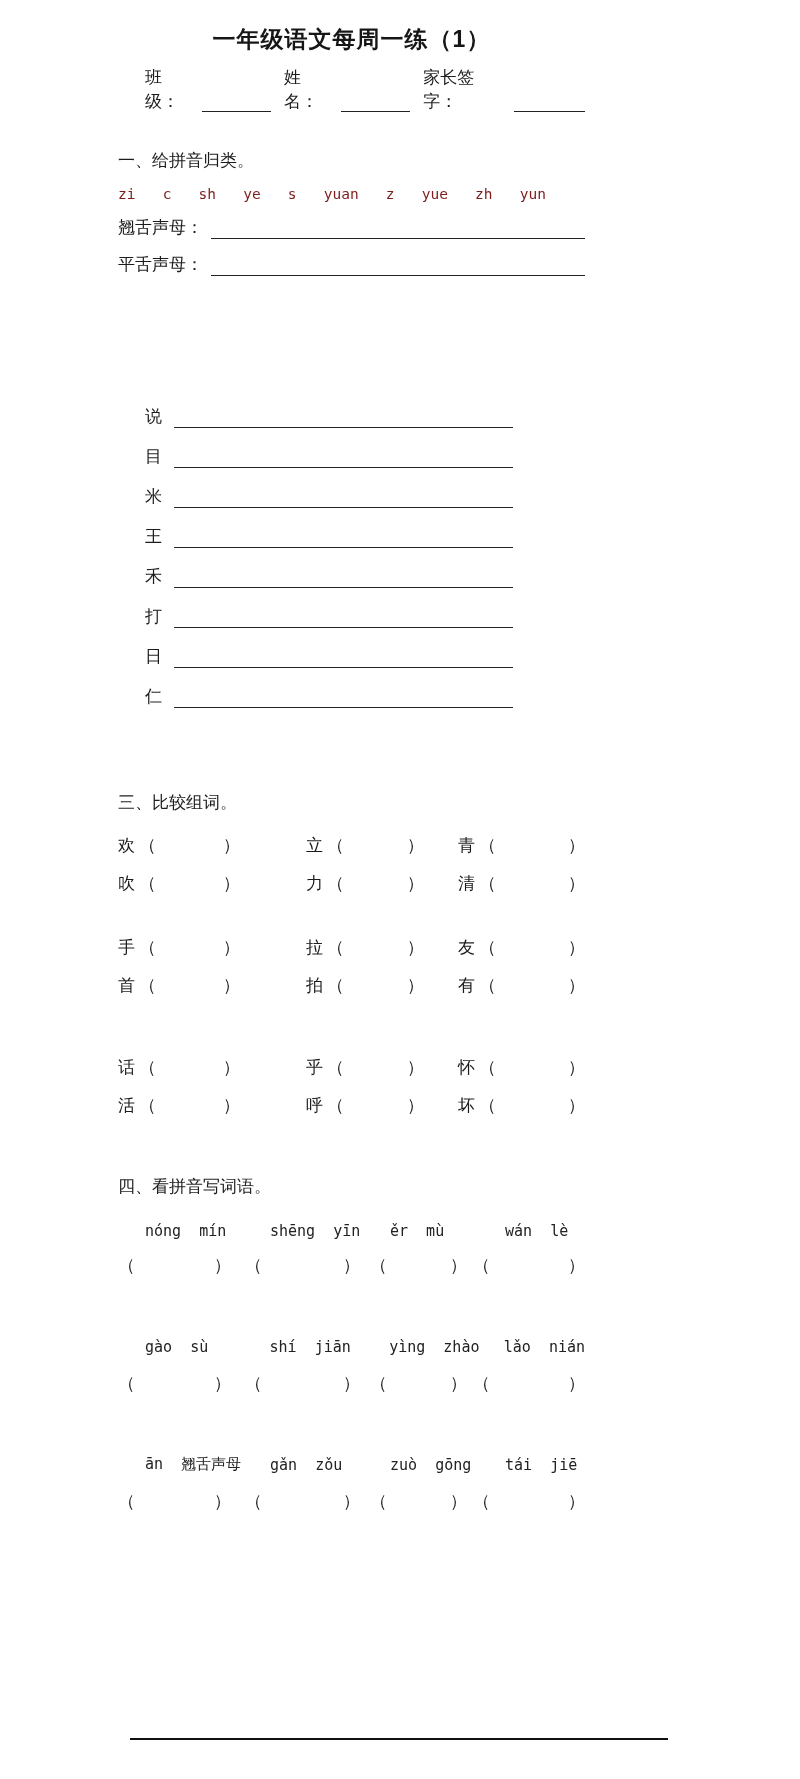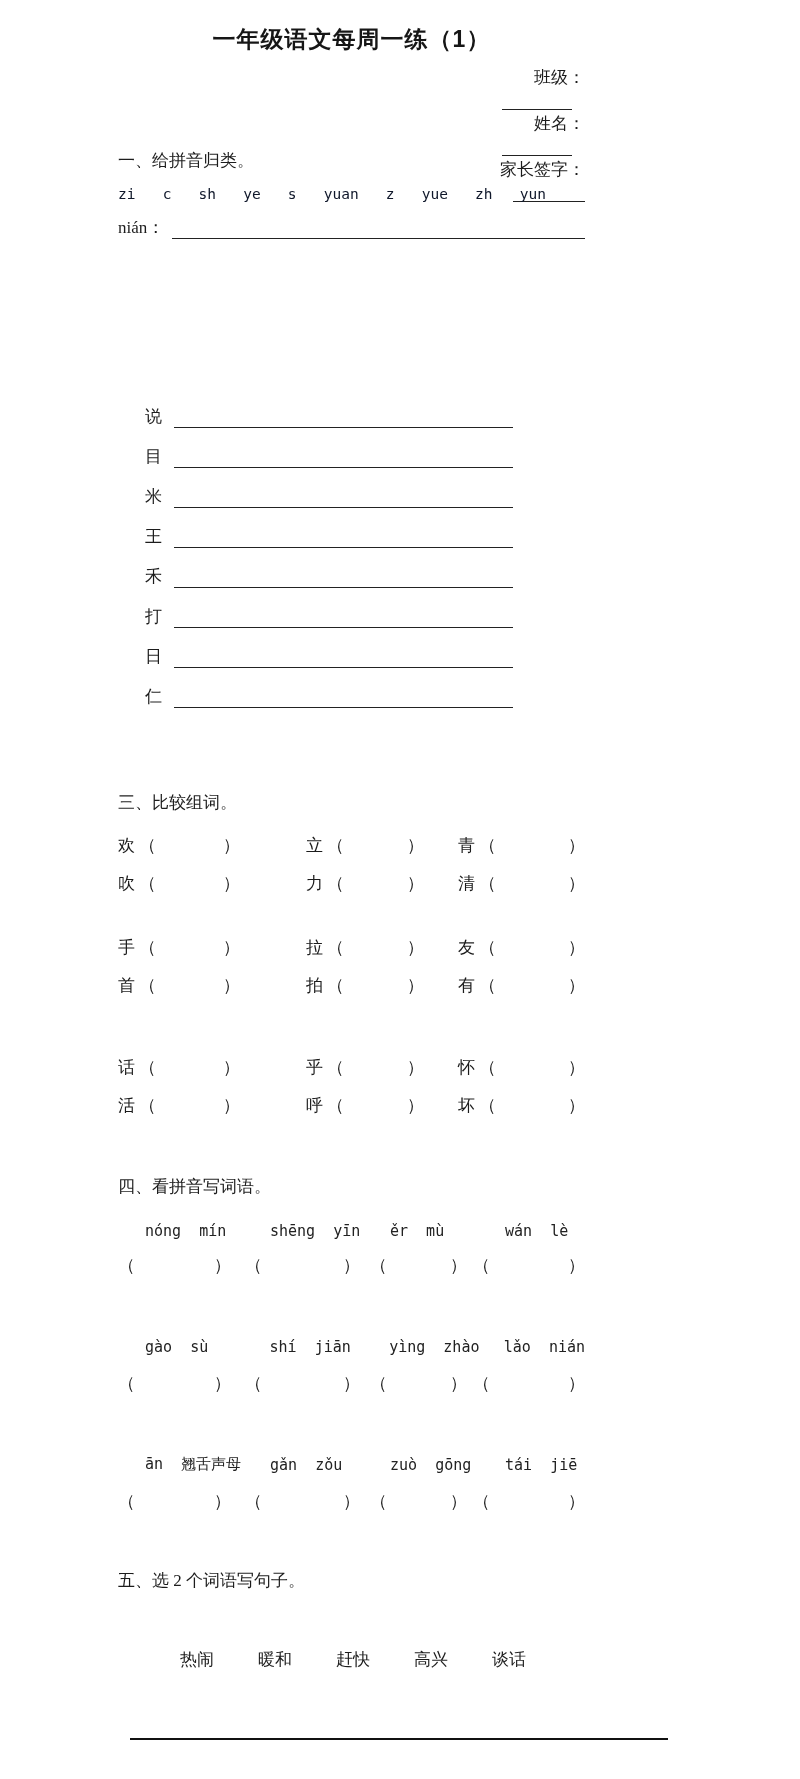--- a/index.html
+++ b/index.html
@@ -21,21 +21,21 @@
   .meta .lbl { line-height:24px; }
   .meta .line { width:70px; height:20px; border-bottom:1.5px solid #222; margin:0 13px 2px 6px; }
   .meta .line.last { width:72px; margin-right:0; }
 
   .heading { font-size:17px; line-height:26px; }
 
   
   .s1 { top:148px; }
   .pinyin-row {
     margin-top:12px; width:428px; display:flex; justify-content:space-between;
-    font-family:"DejaVu Sans Mono", monospace; font-size:14.5px; color:#0f172a;
+    font-family:"DejaVu Sans Mono", monospace; font-size:14.5px; color:#7f1d1d;
   }
   .fill-row { display:flex; align-items:flex-end; margin-top:11px; height:26px; }
   .fill-row .line { flex:1; height:20px; border-bottom:1.5px solid #222; margin-left:8px; }
 
   
   .s2 { top:388px; }
   .char-row { display:flex; align-items:flex-end; margin:14px 0 0 27px; width:368px; height:26px; }
   .char-row .line { flex:1; height:20px; border-bottom:1.5px solid #222; margin-left:12px; }
 
   
@@ -74,21 +74,21 @@
 
   .bottom-line { position:absolute; left:130px; top:1738px; width:538px; border-top:2px solid #111; }
 </style>
 </head>
 <body>
 
 <div class="doc">
 
   <div class="abs title">一年级语文每周一练（1）</div>
 
-  <div class="meta" style="position:absolute;flex-direction:column;">
+  <div class="meta" style="position:absolute;">
     <span class="lbl">班级：</span>
     <span class="line"></span>
     <span class="lbl">姓名：</span>
     <span class="line"></span>
     <span class="lbl">家长签字：</span>
     <span class="line last"></span>
   </div>
 
   <div class="abs s1">
     <div class="heading">一、给拼音归类。</div>
@@ -98,21 +98,25 @@
       <span>sh</span>
       <span>ye</span>
       <span>s</span>
       <span>yuan</span>
       <span>z</span>
       <span>yue</span>
       <span>zh</span>
       <span>yun</span>
     </div>
     <div class="fill-row">
-      <span>nián：</span>
+      <span>翘舌声母：</span>
+      <span class="line"></span>
+    </div>
+    <div class="fill-row">
+      <span>平舌声母：</span>
       <span class="line"></span>
     </div>
   </div>
 
   <div class="abs s2">
     <div class="char-row">
       <span>说</span>
       <span class="line"></span>
     </div>
     <div class="char-row">
@@ -359,26 +363,16 @@
           <span>）</span>
       </span>
       <span class="br-cell b4">
         <span>（</span>
           <span class="sp"></span>
           <span>）</span>
       </span>
     </div>
   </div>
 
-  <div class="abs s5">
-    <div class="heading">五、选 2 个词语写句子。</div>
-    <div class="words-row">
-      <span>热闹</span>
-      <span>暖和</span>
-      <span>赶快</span>
-      <span>高兴</span>
-      <span>谈话</span>
-    </div>
-  </div>
 
   <div class="bottom-line"></div>
 
 </div>
 
 </body></html>

